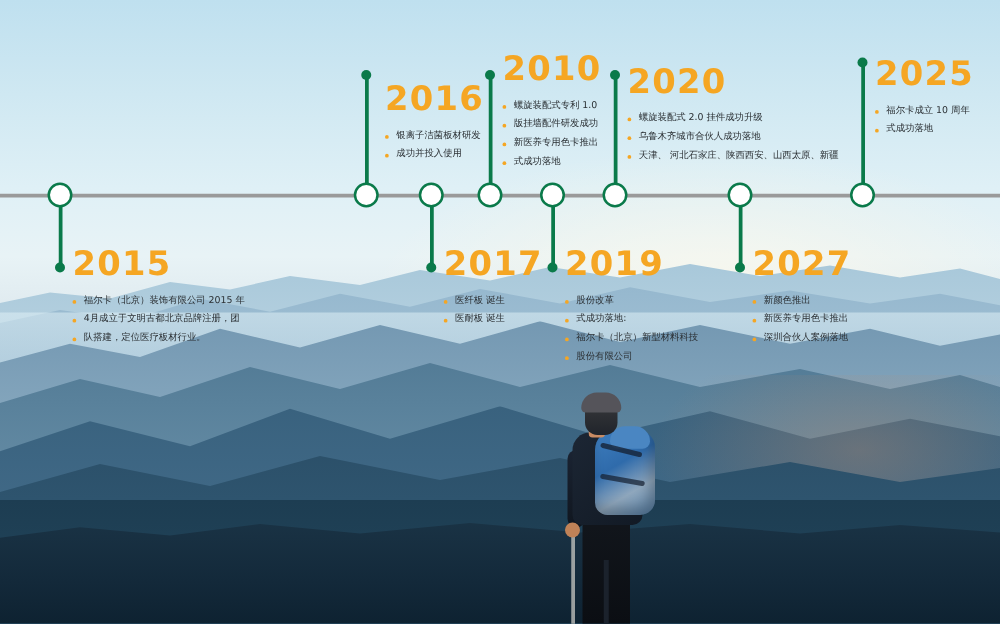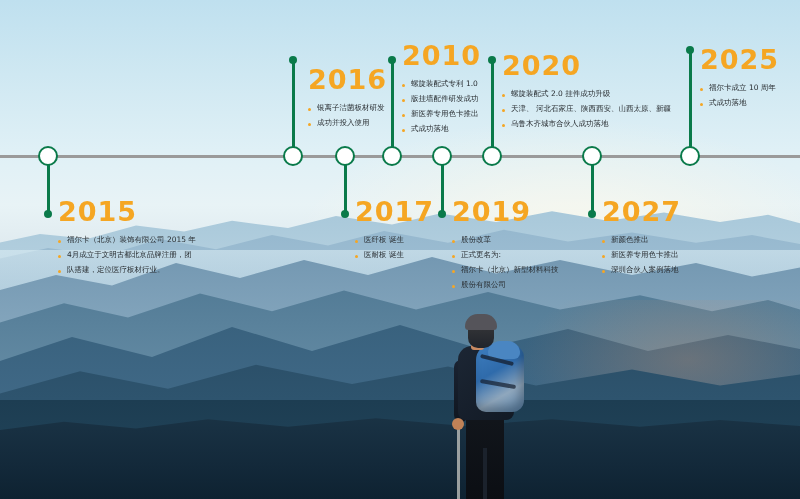--- a/index.html
+++ b/index.html
@@ -176,25 +176,25 @@
   <div class="node">
     <div class="stem" style="left:492px; top:60px; height:92px;"></div>
     <div class="stemcap" style="left:492px; top:56px;"></div>
     <div class="dot" style="left:492px;"></div>
     <div class="block" style="left:502px; top:52px; width:185px;">
       <div class="year">2020</div>
       <div class="bullets">
         <div class="bullet">
             <span class="btext">螺旋装配式 2.0 挂件成功升级</span>
           </div>
+        <div class="bullet nb">
+            <span class="btext">乌鲁木齐城市合伙人成功落地</span>
+          </div>
         <div class="bullet">
             <span class="btext">天津、 河北石家庄、陕西西安、山西太原、新疆</span>
-          </div>
-        <div class="bullet nb">
-            <span class="btext">乌鲁木齐城市合伙人成功落地</span>
           </div>
       </div>
     </div>
   </div>
 
   <div class="node">
     <div class="stem" style="left:690px; top:50px; height:102px;"></div>
     <div class="stemcap" style="left:690px; top:46px;"></div>
     <div class="dot" style="left:690px;"></div>
     <div class="block" style="left:700px; top:46px; width:100px;">
@@ -251,21 +251,21 @@
     <div class="stem" style="left:442px; top:158px; height:56px;"></div>
     <div class="stemcap" style="left:442px; top:210px;"></div>
     <div class="dot" style="left:442px;"></div>
     <div class="block" style="left:452px; top:198px; width:120px;">
       <div class="year">2019</div>
       <div class="bullets">
         <div class="bullet">
             <span class="btext">股份改革</span>
           </div>
         <div class="bullet">
-            <span class="btext">正式更名为:</span>
+            <span class="btext">式成功落地:</span>
           </div>
         <div class="bullet nb">
             <span class="btext">福尔卡（北京）新型材料科技</span>
           </div>
         <div class="bullet nb">
             <span class="btext">股份有限公司</span>
           </div>
       </div>
     </div>
   </div>

